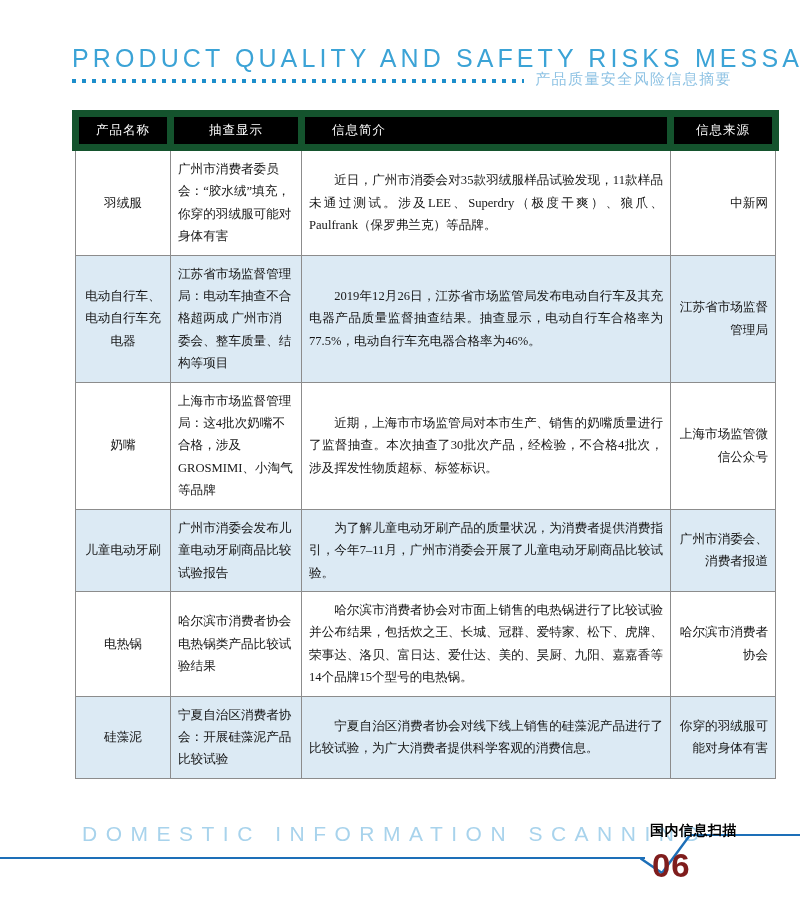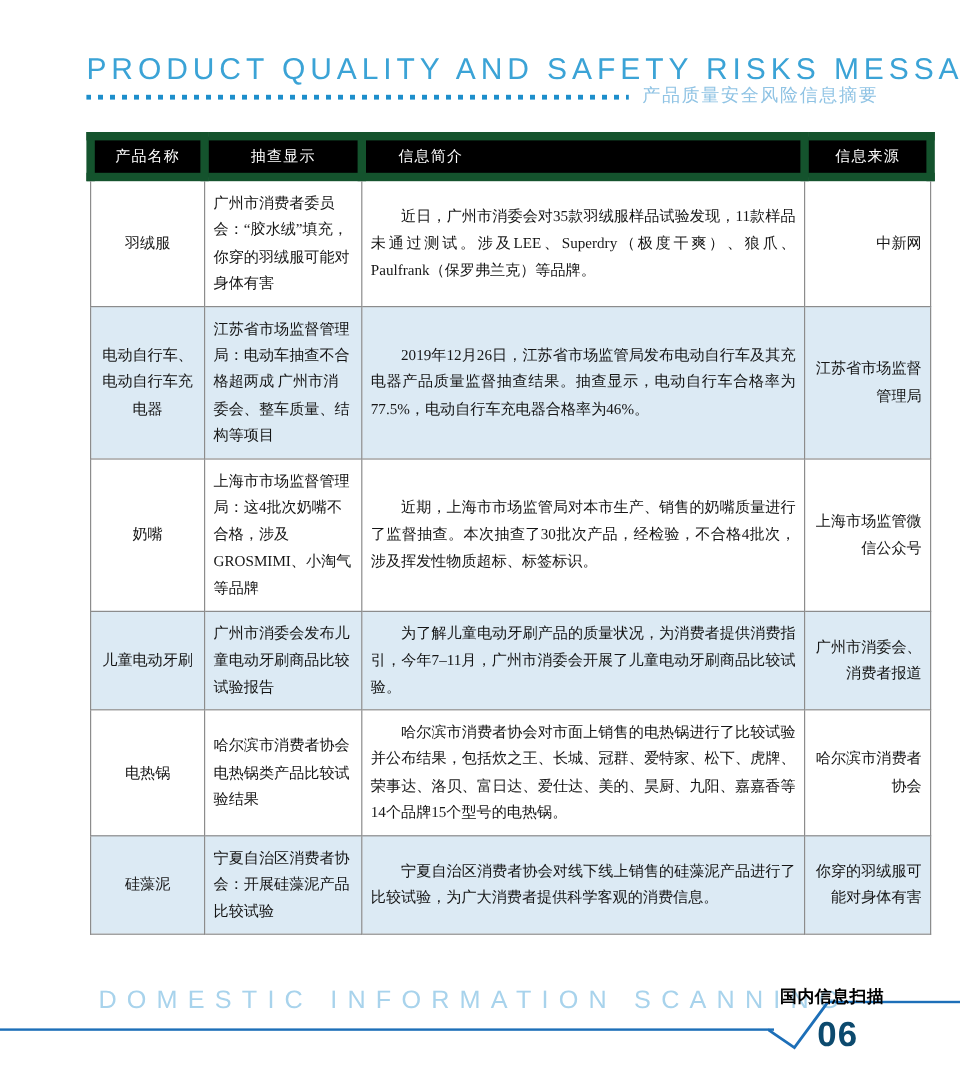--- a/index.html
+++ b/index.html
@@ -158,25 +158,24 @@
     letter-spacing: 0.5px;
     color: #000000;
     white-space: nowrap;
   }
   .footer-page {
     position: absolute;
     left: 652px;
     top: 27px;
     font-family: "Liberation Sans", sans-serif;
     font-weight: 700;
-    font-size: 29px;
+    font-size: 33px;
     letter-spacing: 1px;
-    color: #0c4a6e;
+    color: #7f1d1d;
     line-height: 1;
-    margin-left: 29px;
   }
 </style>
 </head>
 <body>
 
 <div class="page">
 
   <div class="header">
     <div class="header-title">PRODUCT QUALITY AND SAFETY RISKS MESSAGE DIGEST</div>
     <div class="header-dots">

